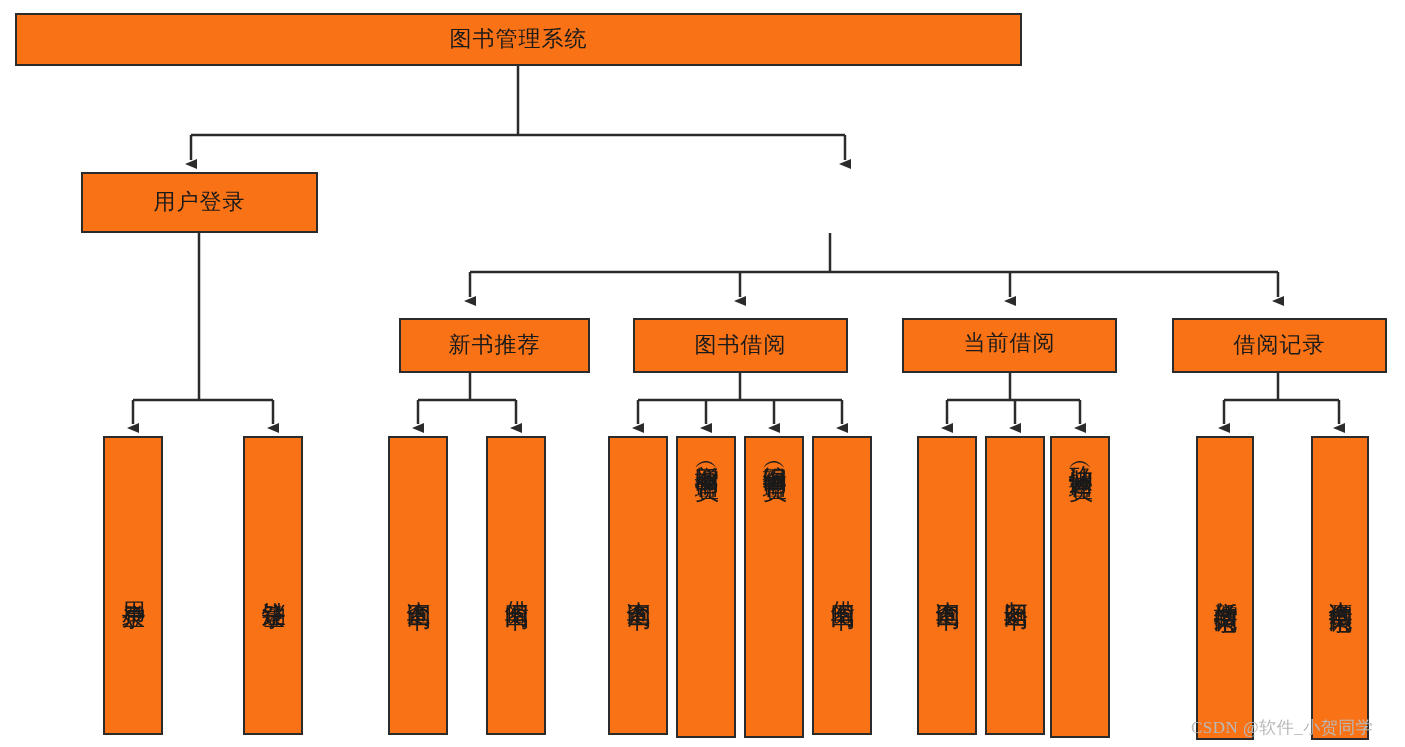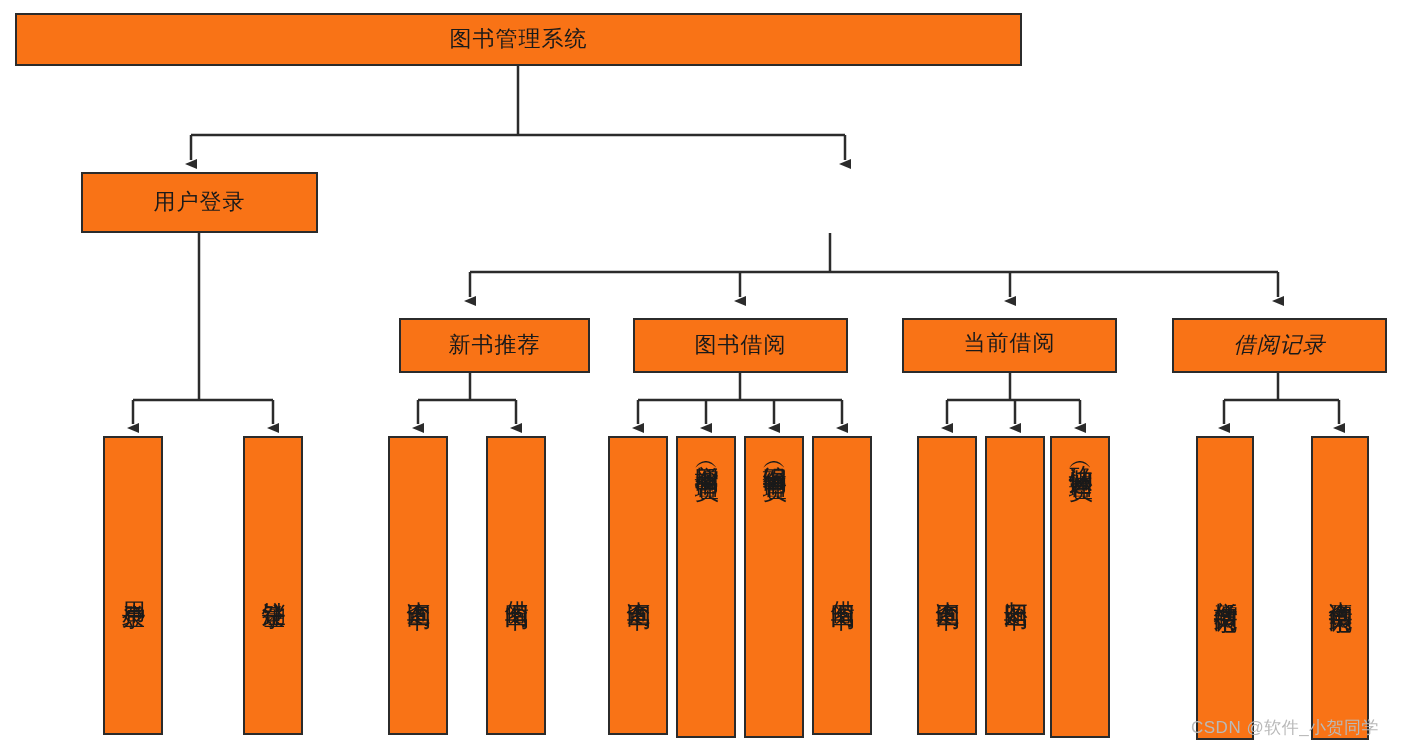--- a/index.html
+++ b/index.html
@@ -53,21 +53,21 @@
   .node.vert.centered {
     align-items: center;
     padding-top: 0;
   }
   .watermark {
     position: absolute;
     font-size: 17px;
     color: #b9b9b9;
     letter-spacing: 0.5px;
     white-space: nowrap;
-    font-family: Liberation Sans, sans-serif;
+    font-family: Liberation Serif, serif;
   }
 </style>
 </head>
 <body>
 
 <div id="canvas">
 
   <svg id="edges" viewBox="0 0 1405 747">
     <defs>
       <marker id="arrow" markerWidth="10" markerHeight="12" refX="1" refY="6" orient="auto" markerUnits="userSpaceOnUse">
@@ -128,21 +128,21 @@
 
   <div class="node horiz" style="left:363px; top:318px; width:191px; height:55px;margin-left:36px;">
     <span class="label">新书推荐</span>
   </div>
   <div class="node horiz" style="left:633px; top:318px; width:215px; height:55px;justify-content:center;">
     <span class="label">图书借阅</span>
   </div>
   <div class="node horiz" style="left:902px; top:318px; width:215px; height:55px;font-family:Liberation Mono, monospace;">
     <span class="label">当前借阅</span>
   </div>
-  <div class="node horiz" style="left:1172px; top:318px; width:215px; height:55px;font-style:italic;">
+  <div class="node horiz" style="left:1172px; top:318px; width:215px; height:55px;">
     <span class="label">借阅记录</span>
   </div>
 
   <div class="node vert centered" style="left:103px; top:436px; width:60px; height:299px;">
     <span class="label">用户登录</span>
   </div>
   <div class="node vert centered" style="left:243px; top:436px; width:60px; height:299px;">
     <span class="label">注销登录</span>
   </div>
 

